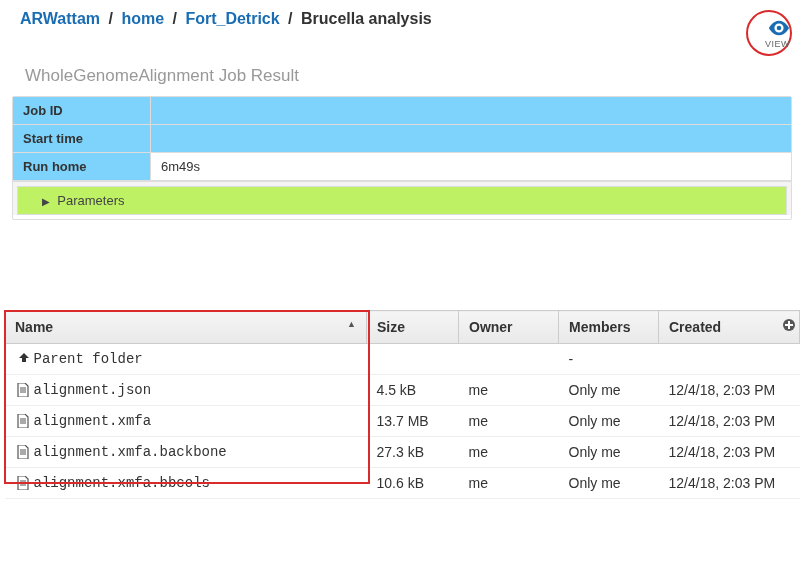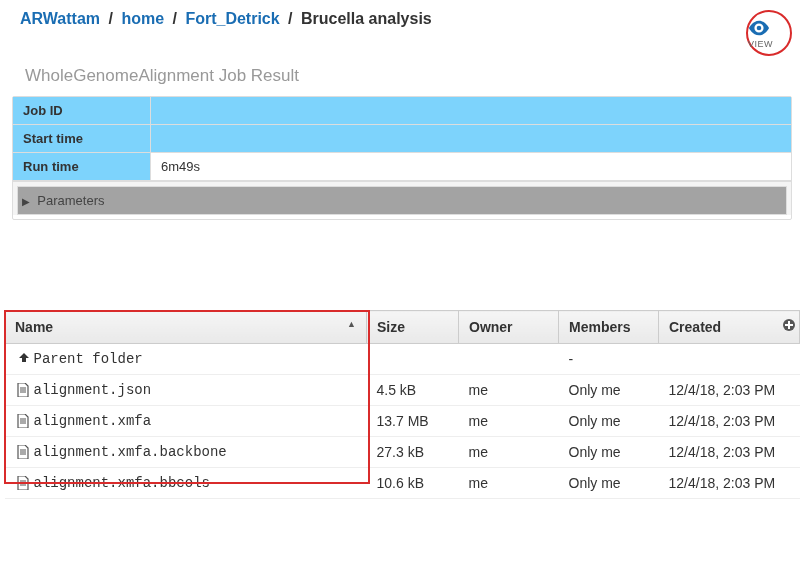--- a/index.html
+++ b/index.html
@@ -23,21 +23,21 @@
 }
 .breadcrumb a {
   color: #1a6db3;
   text-decoration: none;
 }
 .breadcrumb .sep { color: #333; padding: 0 4px; }
 .breadcrumb .current { color: #333; }
 .view-btn {
   display: flex;
   flex-direction: column;
-  align-items: flex-start;
+  align-items: flex-end;
   cursor: pointer;
   color: #1a6db3;
   border: 2px solid #d92b2b;
   border-radius: 50%;
   width: 46px;
   height: 46px;
   justify-content: center;
   padding-top: 2px;
 }
 .view-btn svg { width: 22px; height: 16px; }
@@ -71,22 +71,22 @@
   font-size: 13px;
   background: #fff;
 }
 .params {
   border-top: 1px solid #ddd;
   background: #f4f4f4;
 }
 .params-inner {
   border: 1px solid #ddd;
   margin: 4px;
-  padding: 6px 4px;
-  background: #a3a3a3;
+  padding: 6px 24px;
+  background: #bef264;
   font-size: 13px;
   color: #444;
   cursor: pointer;
 }
 .params-inner .tri { font-size: 10px; margin-right: 4px; }
 .spacer { height: 90px; }
 .file-table {
   width: calc(100% - 8px);
   margin: 0 4px;
   border-collapse: collapse;
@@ -157,21 +157,21 @@
 <div class="subtitle">WholeGenomeAlignment Job Result</div>
 
 <div class="meta-panel">
   <div class="meta-row">
     <div class="k">Job ID</div>
   </div>
   <div class="meta-row">
     <div class="k">Start time</div>
   </div>
   <div class="meta-row">
-    <div class="k">Run time</div>
+    <div class="k">Run home</div>
     <div class="v">6m49s</div>
   </div>
   <div class="params">
     <div class="params-inner">
       <span class="tri">▶</span>
       <span>Parameters</span>
     </div>
   </div>
 </div>
 

